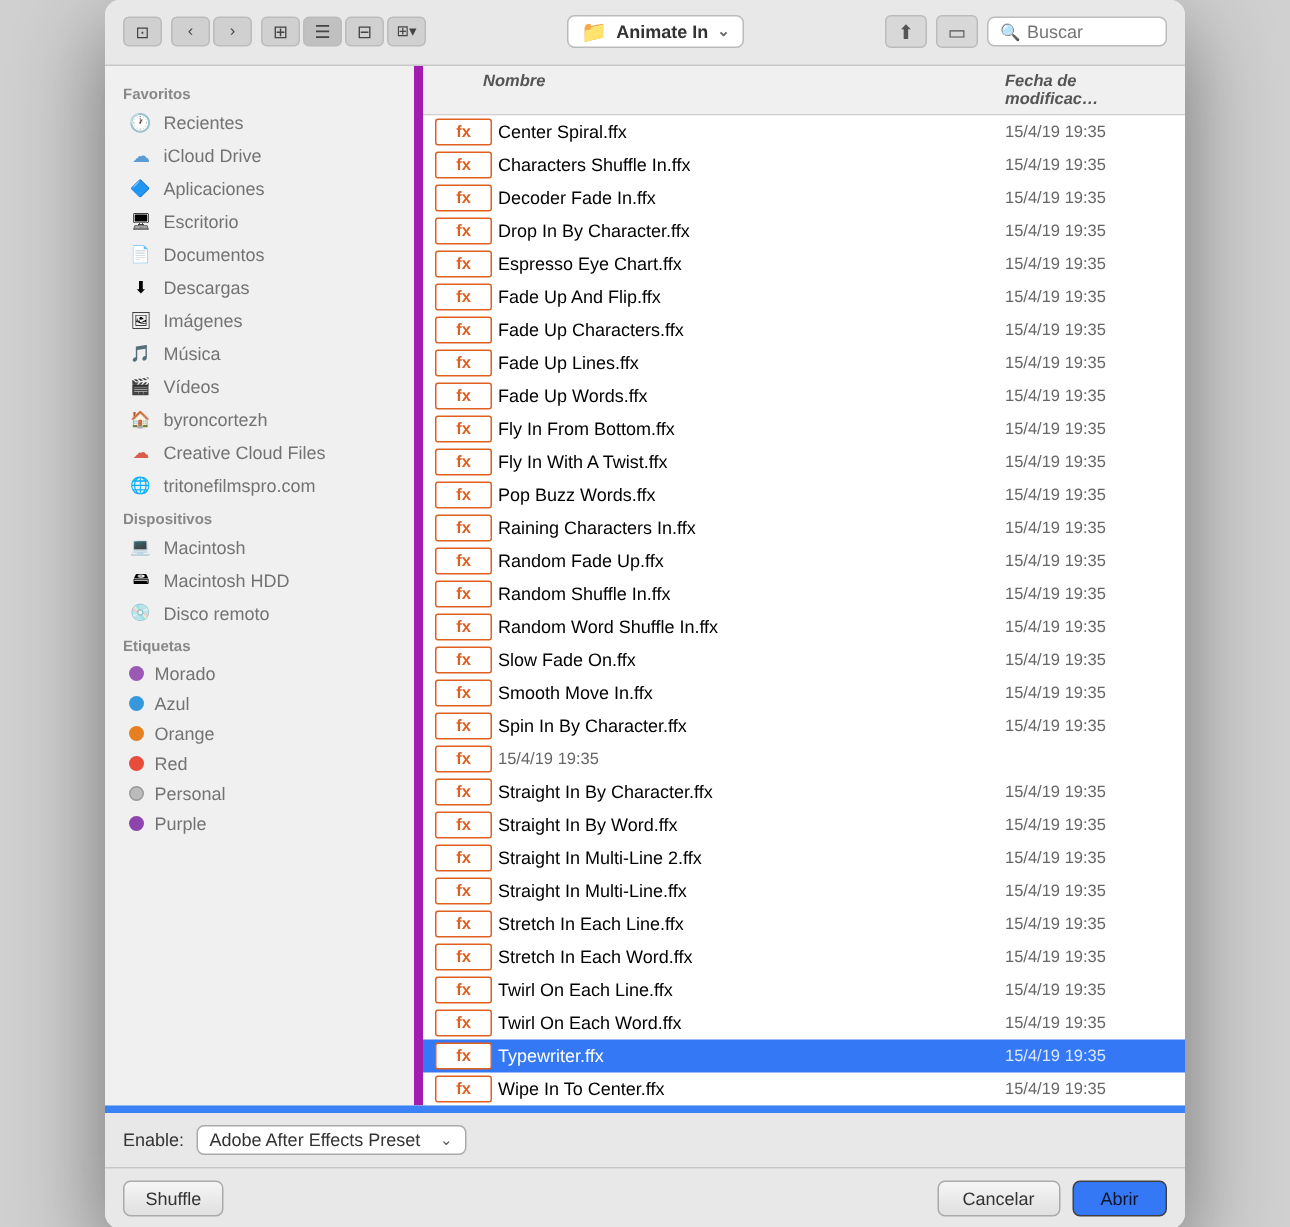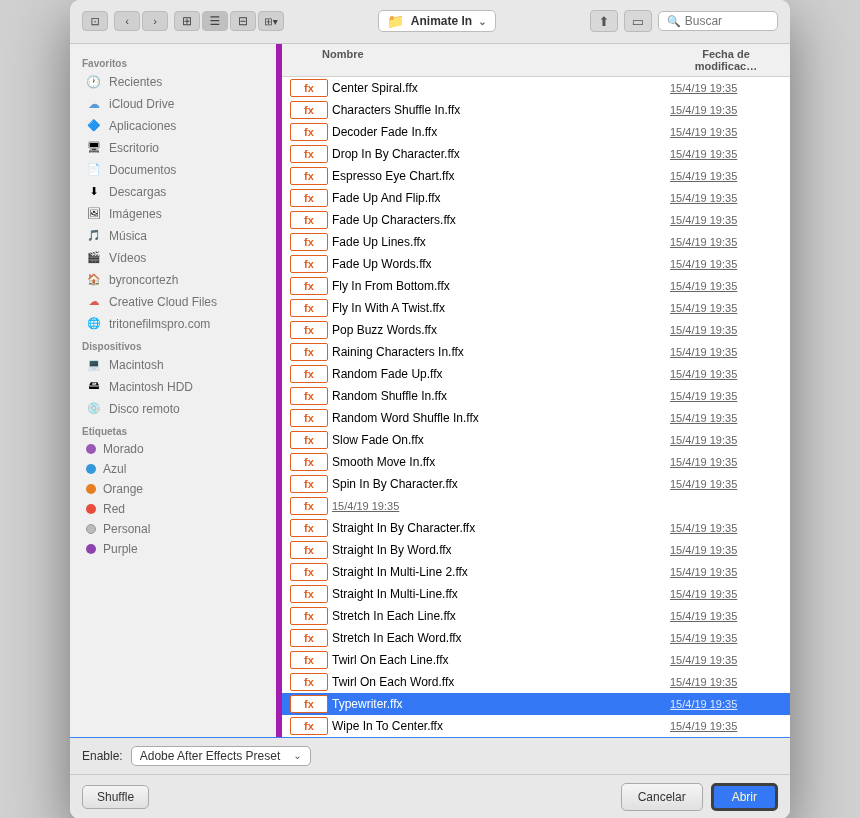--- a/index.html
+++ b/index.html
@@ -168,29 +168,30 @@
       overflow: hidden;
     }
     .file-list-header {
       display: flex;
       padding: 4px 0;
       border-bottom: 1px solid #d0d0d0;
       background: #f0f0f0;
       font-size: 11px;
       font-weight: 600;
       color: #555;
+      font-style: italic;
     }
     .col-name {
       flex: 1;
       padding-left: 40px;
     }
     .col-date {
       width: 120px;
       padding-right: 8px;
-      text-align: center;
+      text-align: left;
     }
     .file-list {
       flex: 1;
       overflow-y: auto;
       background: white;
     }
     .file-row {
       display: flex;
       align-items: center;
       padding: 0 0 0 8px;
@@ -226,27 +227,26 @@
       flex: 1;
       white-space: nowrap;
       overflow: hidden;
       text-overflow: ellipsis;
     }
     .file-date {
       width: 120px;
       color: #666;
       font-size: 11px;
       padding-right: 8px;
-      text-decoration: underline;
     }
     .file-row.selected .file-date { color: #dde8ff; }
 
     
     .bottom-bar {
-      border-top: 1px solid #3b82f6;
+      border-top: 5px solid #3b82f6;
       background: #e8e8e8;
       padding: 8px 12px;
       display: flex;
       align-items: center;
       gap: 8px;
       font-size: 12px;
     }
     .enable-label {
       color: #333;
     }
@@ -295,26 +295,26 @@
       background: linear-gradient(to bottom, #f5f5f5, #e0e0e0);
       border: 1px solid #aaa;
       border-radius: 5px;
       padding: 4px 16px;
       font-size: 12px;
       cursor: pointer;
       color: #333;
     }
     .btn-abrir {
       background: #3478f6;
-      border: 3px solid #404040;
+      border: 1px solid #404040;
       border-radius: 5px;
       padding: 4px 18px;
       font-size: 12px;
       cursor: pointer;
-      color: #fef9c3;
+      color: #0f172a;
       font-weight: 500;
     }
   </style>
 </head>
 <body>
 
 <div class="dialog">
 
   <div class="toolbar">
     <div class="toolbar-btn">

